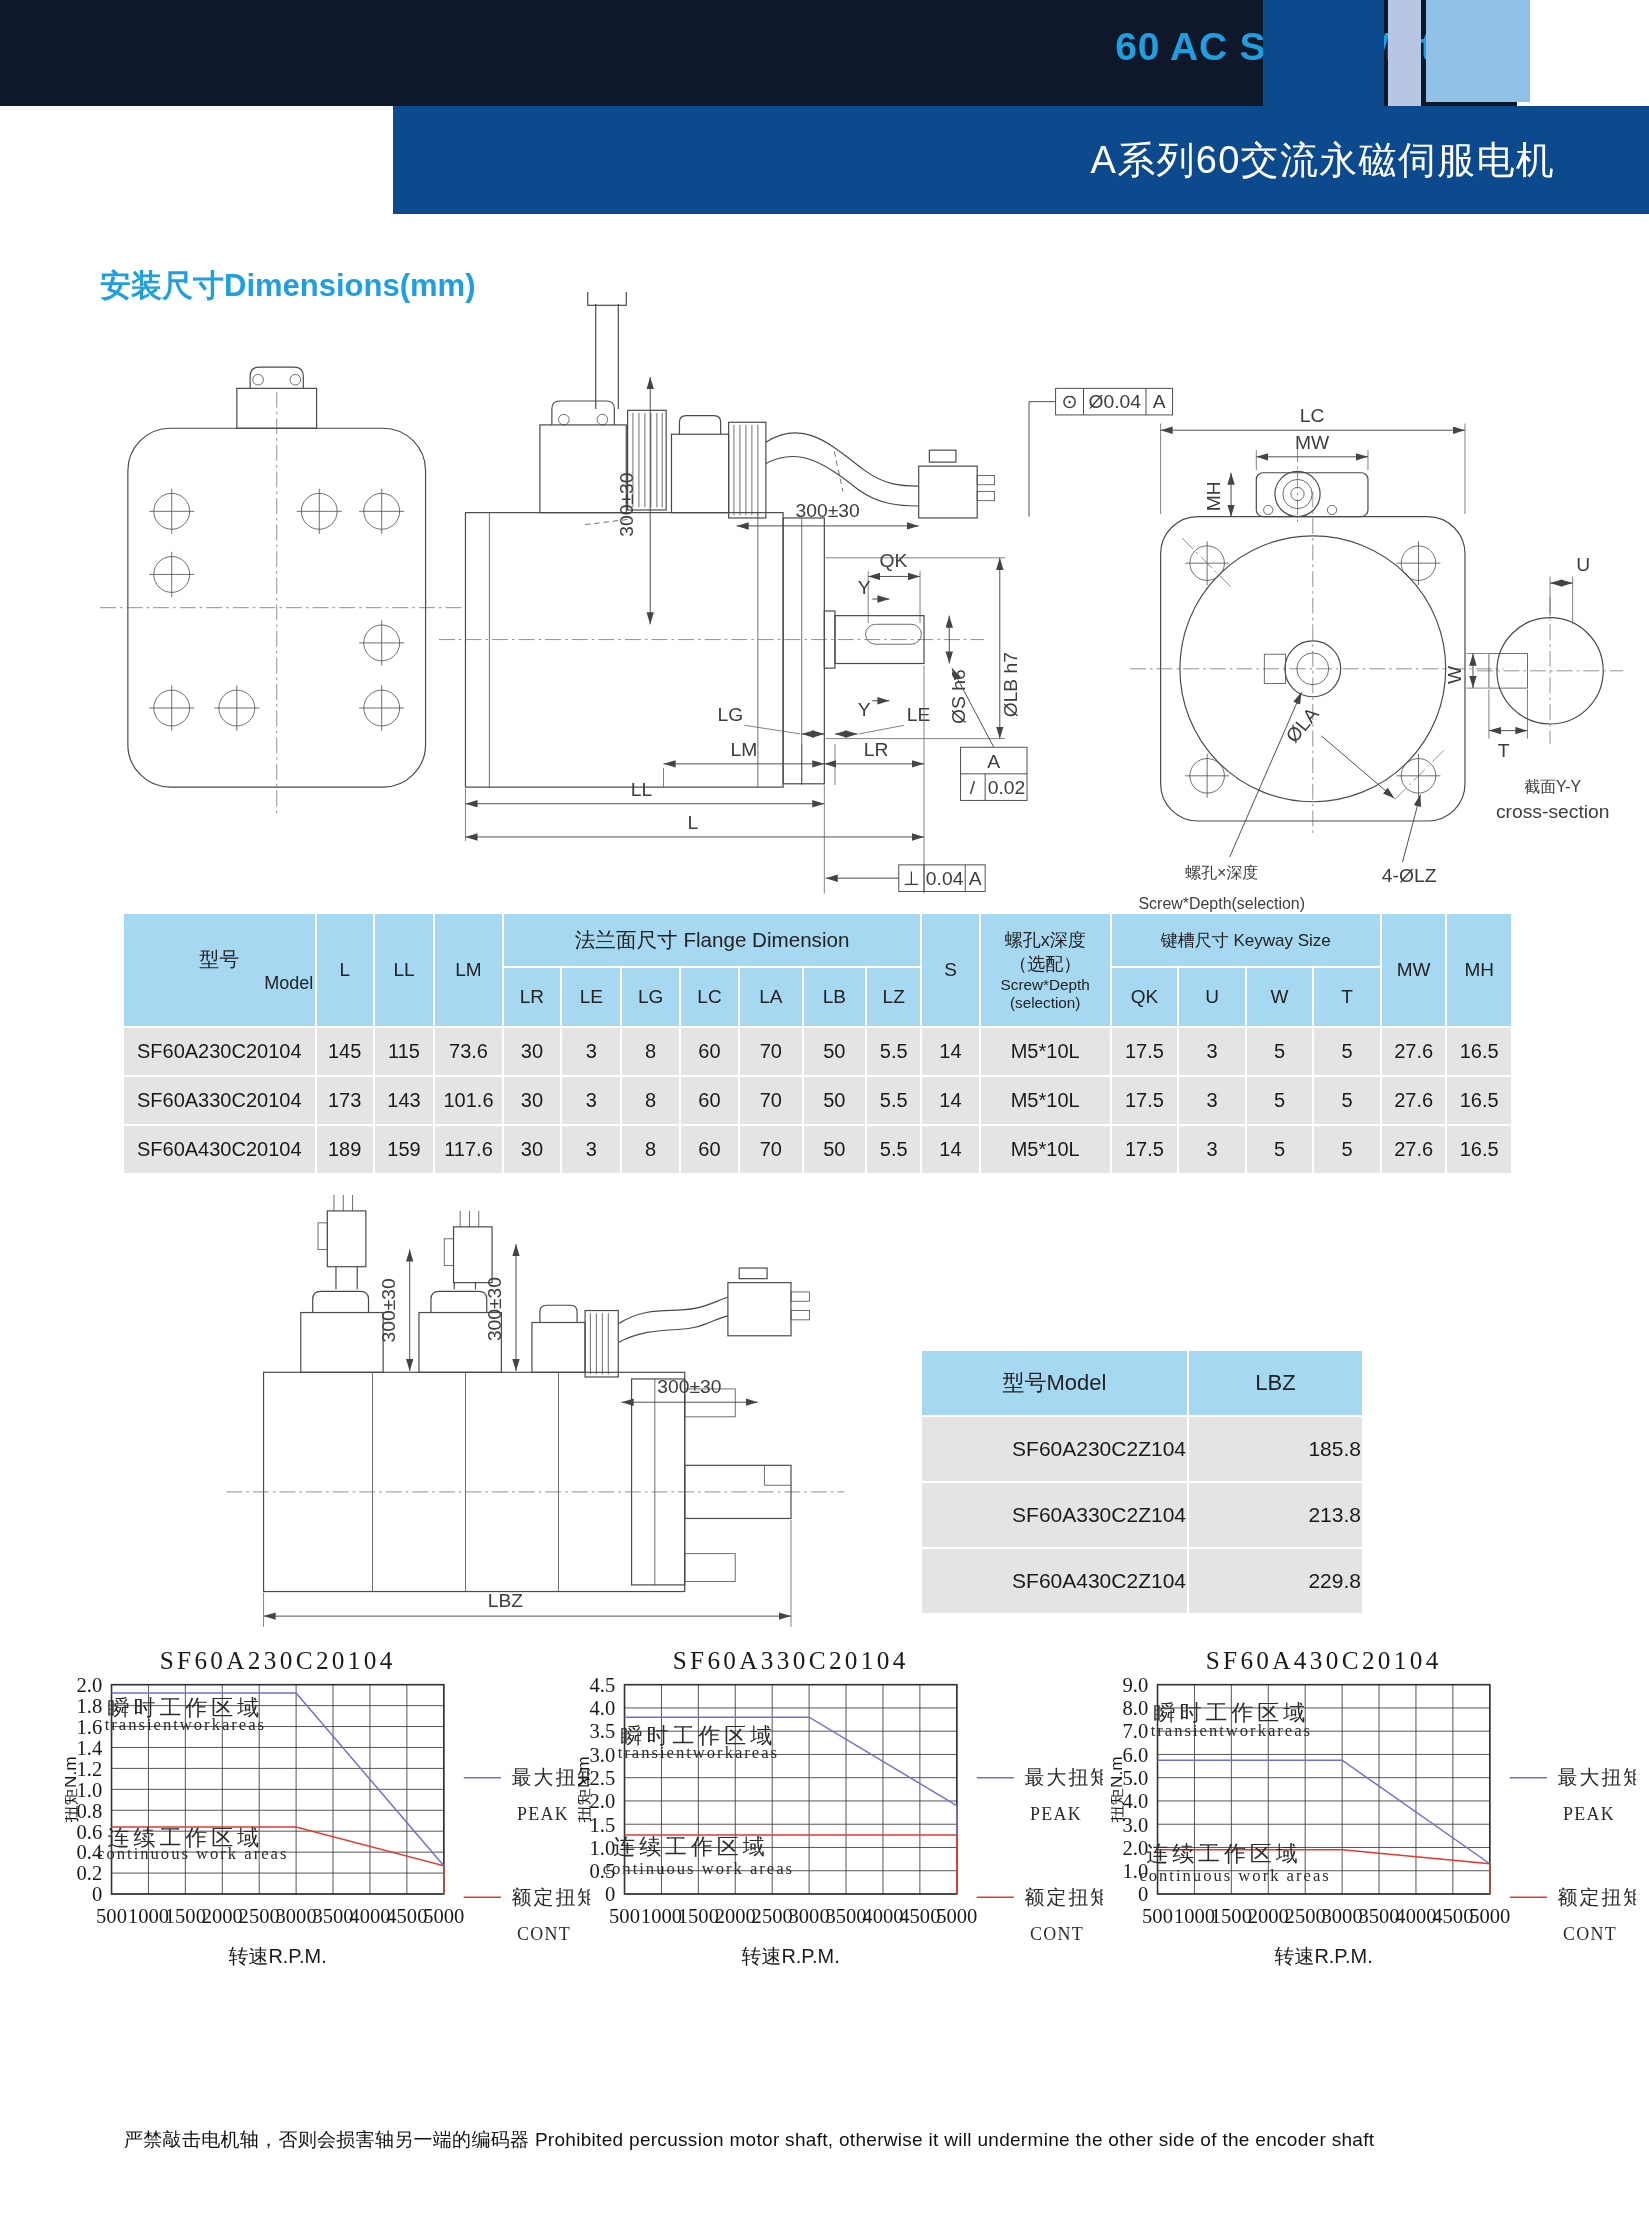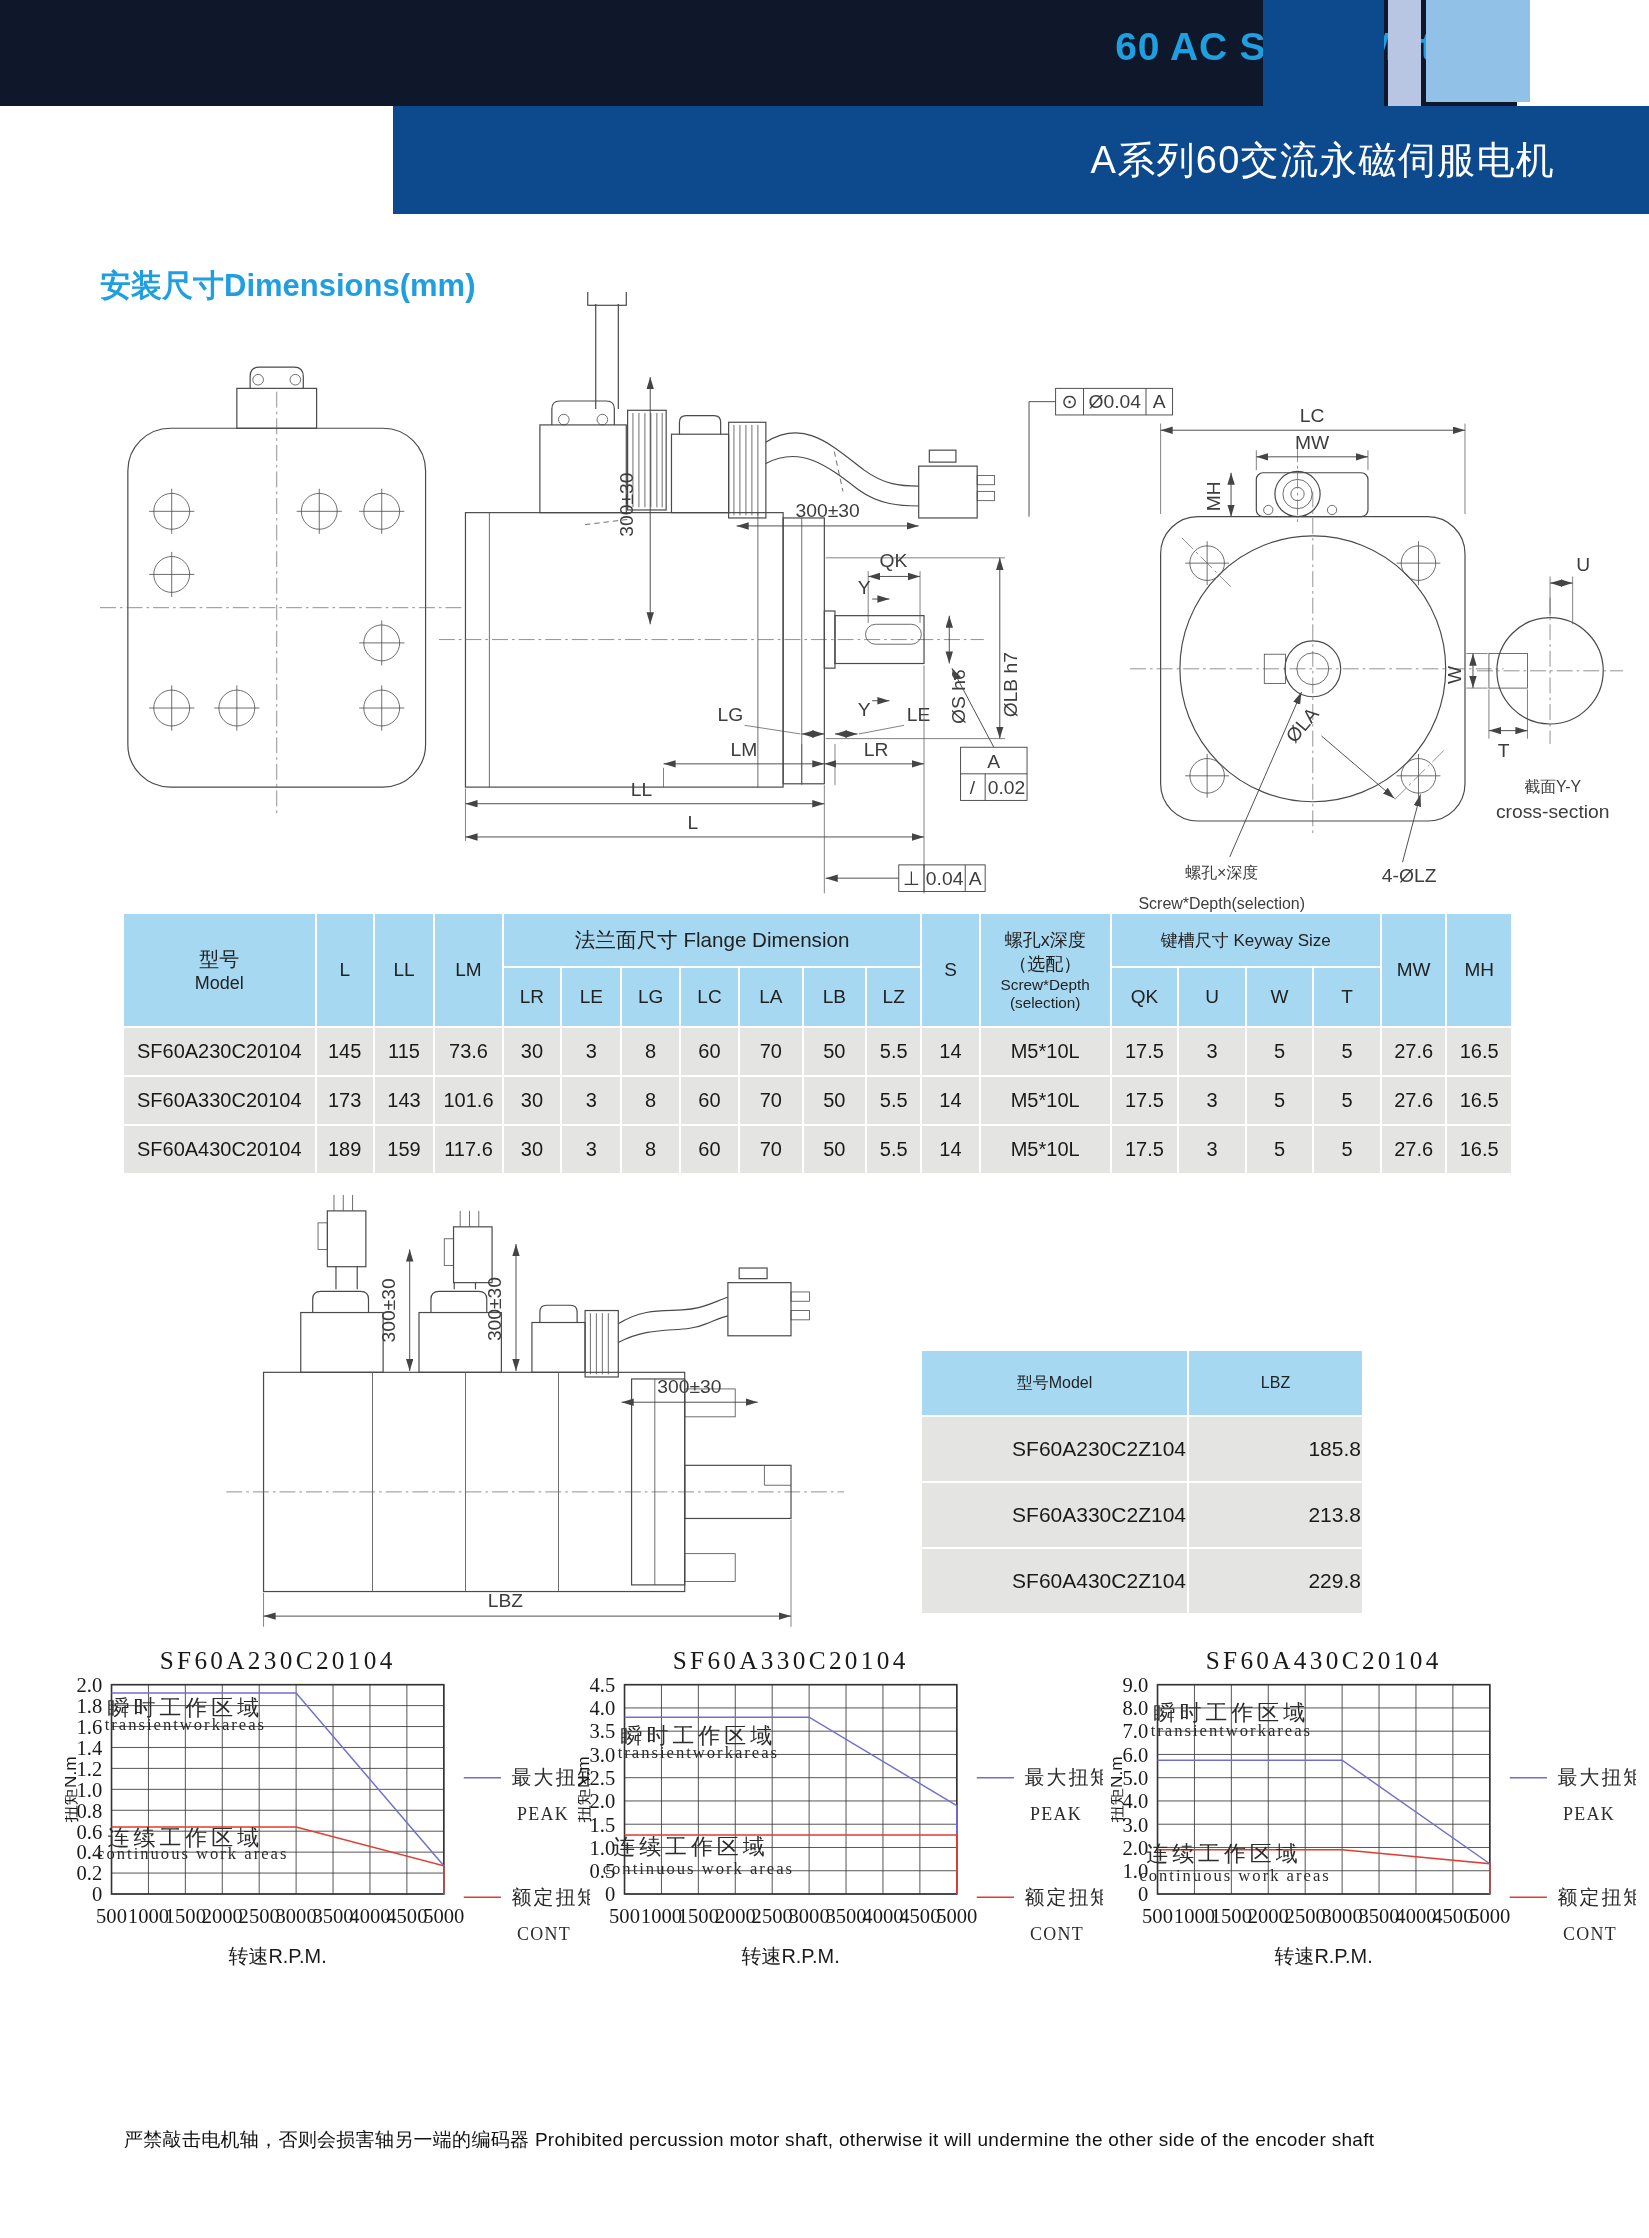--- a/index.html
+++ b/index.html
@@ -25,24 +25,24 @@
   .dt{font-family:"Liberation Sans",sans-serif;font-size:29px;fill:#3d3d3d;}
   .dts{font-family:"Liberation Sans",sans-serif;font-size:24px;fill:#3d3d3d;}
   .gdt{stroke:#444;stroke-width:1.4;fill:none;}
   
   table{border-collapse:separate;border-spacing:2.7px;table-layout:fixed;}
   #t1{position:absolute;left:122px;top:912px;width:1391px;}
   #t1 th{background:#a7d8f1;font-weight:normal;font-size:19px;color:#222;padding:1.3px;}
   #t1 td{background:#e4e4e3;font-size:20px;color:#1a1a1a;text-align:center;padding:1.3px;}
   #t1 .h1{height:52px;} #t1 .h2{height:58px;}
   #t1 tr.dr{height:47px;}
-  .zh{display:block;font-size:20px;} .en{display:block;font-size:18px;}
+  .zh{display:block;font-size:20px;} .en{display:block;font-size:18px;text-align:right;}
   .zhs{display:block;font-size:18px;} .ens{display:block;font-size:15.3px;}
   #t2{position:absolute;left:920px;top:1349px;width:443px;}
-  #t2 th{background:#a7d8f1;font-weight:normal;font-size:16px;color:#222;height:64px;}
+  #t2 th{background:#a7d8f1;font-weight:normal;font-size:22px;color:#222;height:64px;}
   #t2 td{background:#e4e4e3;font-size:21px;color:#1a1a1a;text-align:right;height:64px;}
   
   .grid{stroke:#3b3b3b;stroke-width:1.3;}
   .frame{stroke:#333;stroke-width:2.4;fill:none;}
   text.xtick,text.ytick{font-family:"Liberation Serif",serif;font-size:31px;fill:#1a1a1a;}
   text.ctitle{font-family:"Liberation Serif",serif;font-size:38px;fill:#1a1a1a;letter-spacing:5px;}
   text.cxlabel{font-family:"Liberation Sans",sans-serif;font-size:30px;fill:#1a1a1a;}
   text.cylabel{font-family:"Liberation Sans",sans-serif;font-size:26px;fill:#1a1a1a;}
   text.annzh{font-family:"Liberation Sans",sans-serif;font-size:33px;fill:#2c2c2c;letter-spacing:6px;}
   text.annen{font-family:"Liberation Serif",serif;font-size:25px;fill:#2c2c2c;letter-spacing:3px;}

